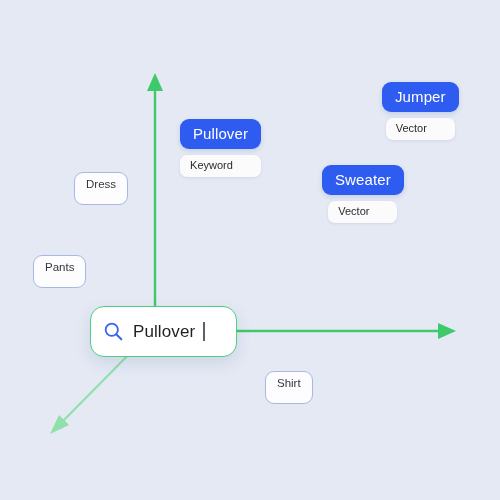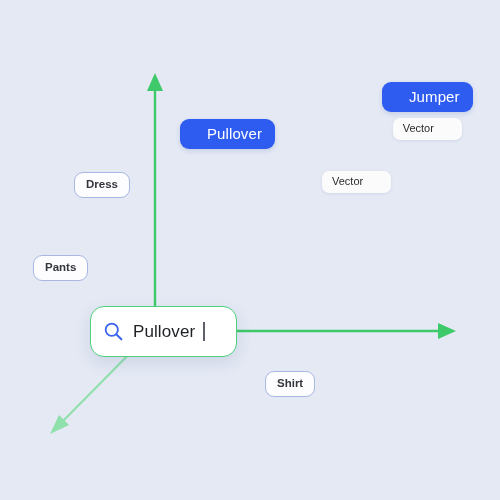--- a/index.html
+++ b/index.html
@@ -31,21 +31,21 @@
 
   
   .result-group {
     position: absolute;
   }
   .result-pill {
     display: inline-block;
     background: #2f5cf0;
     color: #ffffff;
     border-radius: 9px;
-    padding: 7px 13px 8px 27px;
+    padding: 7px 13px 8px 13px;
     font-size: 15px;
     line-height: 1;
     white-space: nowrap;
     letter-spacing: 0.1px;
     box-shadow: 0 2px 5px rgba(40, 70, 160, 0.16);
   }
   .result-tag-row {
     display: block;
     margin-top: 6px;
   }
@@ -62,25 +62,24 @@
   }
   .tag-center   { text-align: center; }
 
   
   .chip {
     position: absolute;
     background: #fdfdff;
     border: 1px solid #a9b8e2;
     color: #33363d;
     border-radius: 9px;
-    padding: 6px 11px 6px 11px;
+    padding: 6px 11px 13px 11px;
     font-size: 11.5px;
     line-height: 1;
     white-space: nowrap;
-    font-weight: bold;
   }
 
   
   #search-box {
     position: absolute;
     left: 90px;
     top: 306px;
     width: 147px;
     height: 51px;
     box-sizing: border-box;
@@ -130,30 +129,34 @@
     </g>
 
     <g>
       <line x1="155" y1="331" x2="443" y2="331" stroke="#3ec96a" stroke-width="2.4"></line>
       <polygon points="456,331 438,339 438,323" fill="#3ec96a"></polygon>
     </g>
   </svg>
 
   <div class="result-group" style="left:180px; top:119px;">
     <span class="result-pill">Pullover</span>
+    <span class="result-tag-row tag-center">
+      <span class="result-tag">Keyword</span>
+    </span>
   </div>
 
   <div class="result-group" style="left:382px; top:82px;">
     <span class="result-pill">Jumper</span>
     <span class="result-tag-row tag-center">
       <span class="result-tag">Vector</span>
     </span>
   </div>
 
   <div class="result-group" style="left:322px; top:165px;">
+    <span class="result-pill">Sweater</span>
     <span class="result-tag-row tag-center">
       <span class="result-tag">Vector</span>
     </span>
   </div>
 
 
   <div class="chip" style="left:74px; top:172px;">Dress</div>
   <div class="chip" style="left:33px; top:255px;">Pants</div>
   <div class="chip" style="left:265px; top:371px;">Shirt</div>
 

